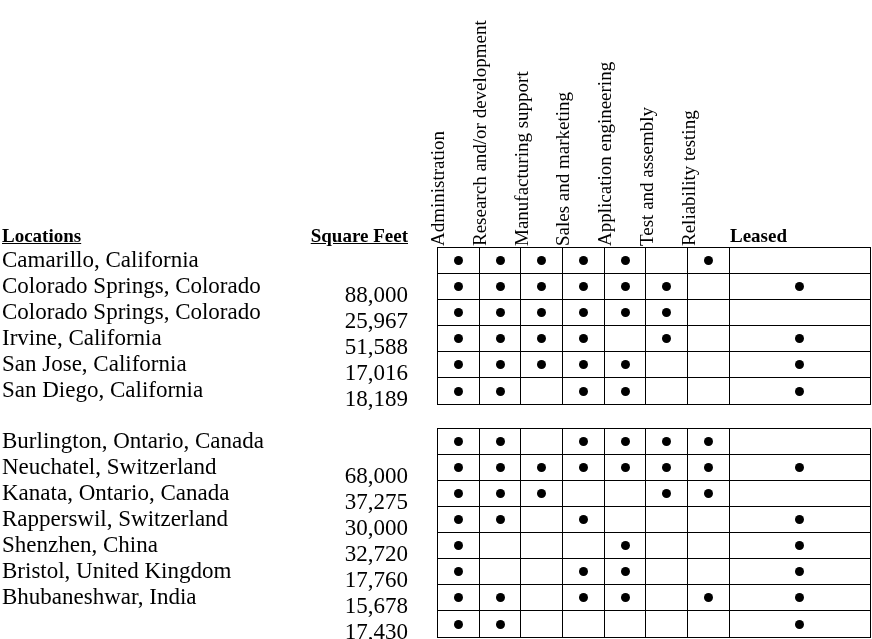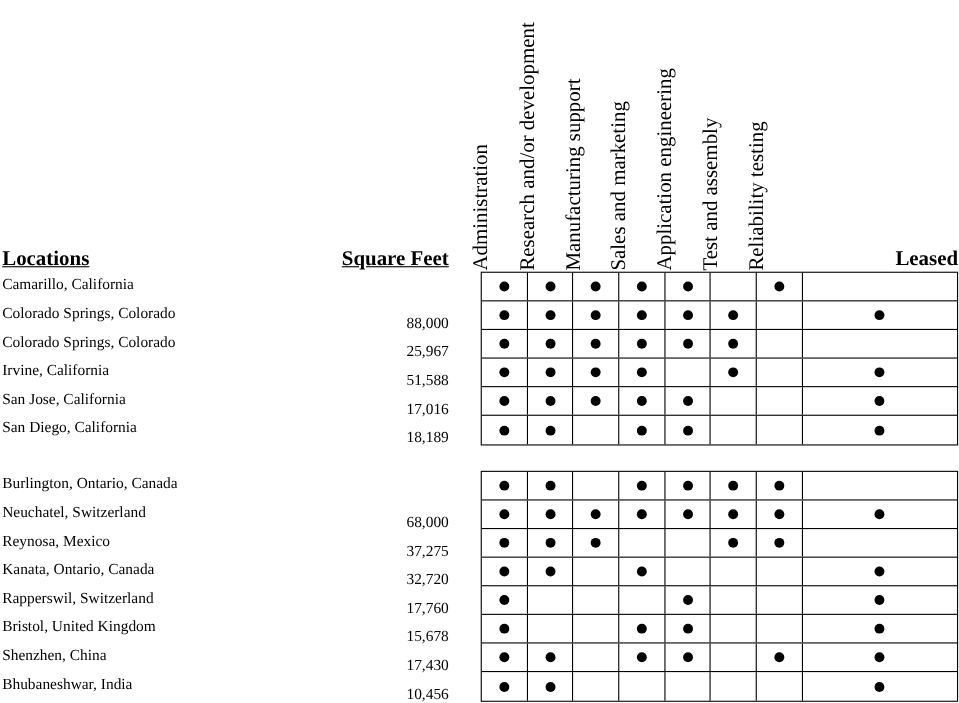--- a/index.html
+++ b/index.html
@@ -23,21 +23,21 @@
     top: 224px;
     height: 24px;
     line-height: 24px;
     font-size: 19px;
     font-weight: bold;
     white-space: nowrap;
   }
   .hlabel.underlined { text-decoration: underline; }
   .h-locations { left: 2px; }
   .h-sqft { left: 280px; width: 128px; text-align: right; }
-  .h-leased { left: 730px; width: 141px; text-align: right; }
+  .h-leased { left: 730px; width: 141px; text-align: left; }
   
   .vheader {
     position: absolute;
     top: 226px;
     height: 20px;
     line-height: 20px;
     font-size: 19px;
     white-space: nowrap;
     transform: rotate(-90deg);
     transform-origin: left bottom;
@@ -55,21 +55,21 @@
     box-sizing: border-box;
   }
   .sqft-col {
     width: 108px;
     text-align: right;
     margin-top: 35px;
   }
   .trow {
     height: 26px;
     line-height: 26px;
-    font-size: 14px;
+    font-size: 23px;
     white-space: nowrap;
   }
   .grid {
     margin-left: 29px;
     width: 434px;
     border: 1px solid #000;
     box-sizing: border-box;
     display: flex;
     flex-direction: column;
   }
@@ -265,30 +265,30 @@
             <div class="dot"></div>
           </div>
         </div>
       </div>
   </div>
 
   <div class="block" id="block-1" style="top:428px">
     <div class="loc-col">
         <div class="trow">Burlington, Ontario, Canada</div>
         <div class="trow">Neuchatel, Switzerland</div>
-        <div class="trow">Reynosa, Mexico</div>
         <div class="trow">Kanata, Ontario, Canada</div>
         <div class="trow">Rapperswil, Switzerland</div>
+        <div class="trow">Shenzhen, China</div>
         <div class="trow">Bristol, United Kingdom</div>
-        <div class="trow">Shenzhen, China</div>
         <div class="trow">Bhubaneshwar, India</div>
       </div>
     <div class="sqft-col">
         <div class="trow">68,000</div>
         <div class="trow">37,275</div>
+        <div class="trow">30,000</div>
         <div class="trow">32,720</div>
         <div class="trow">17,760</div>
         <div class="trow">15,678</div>
         <div class="trow">17,430</div>
         <div class="trow">10,456</div>
       </div>
     <div class="grid">
         <div class="grow">
           <div class="gcell">
             <div class="dot"></div>

